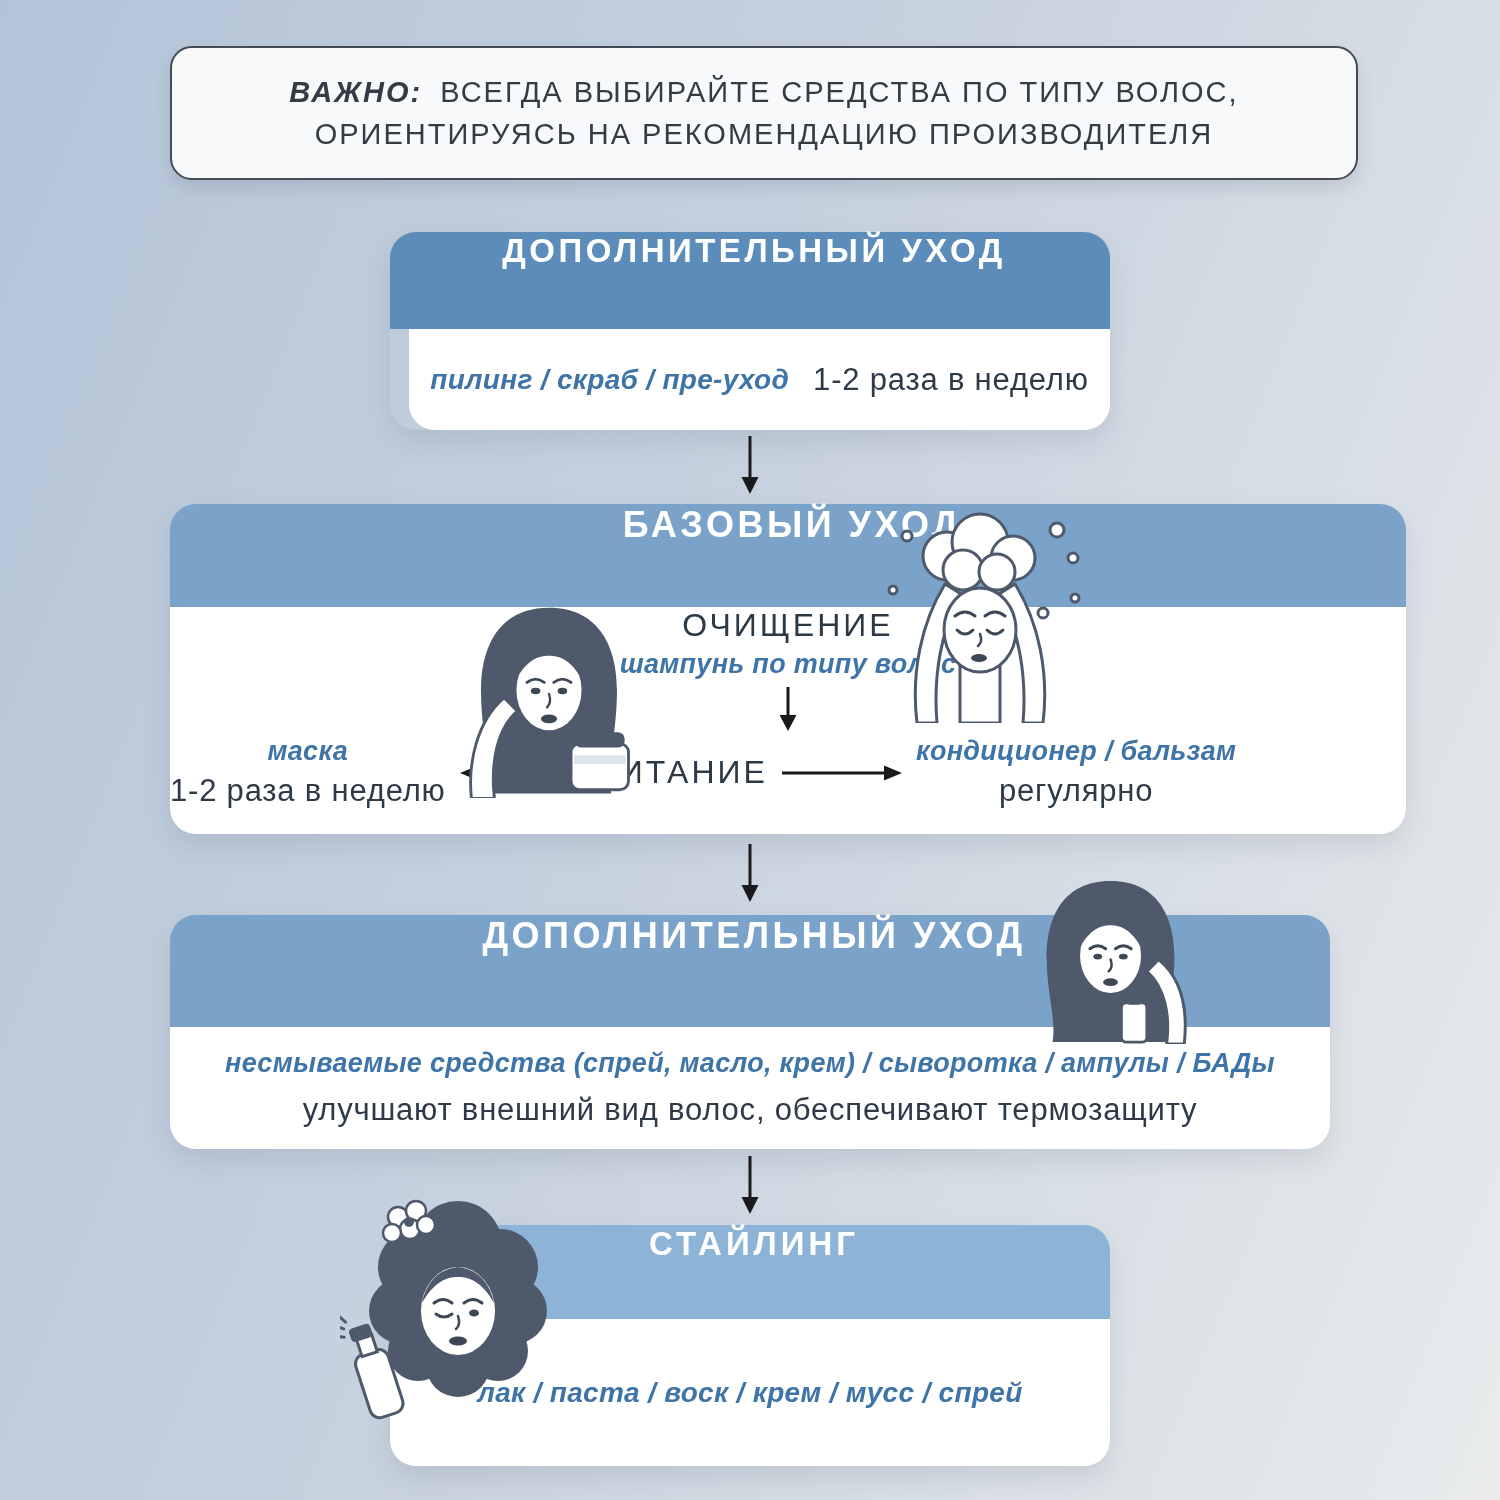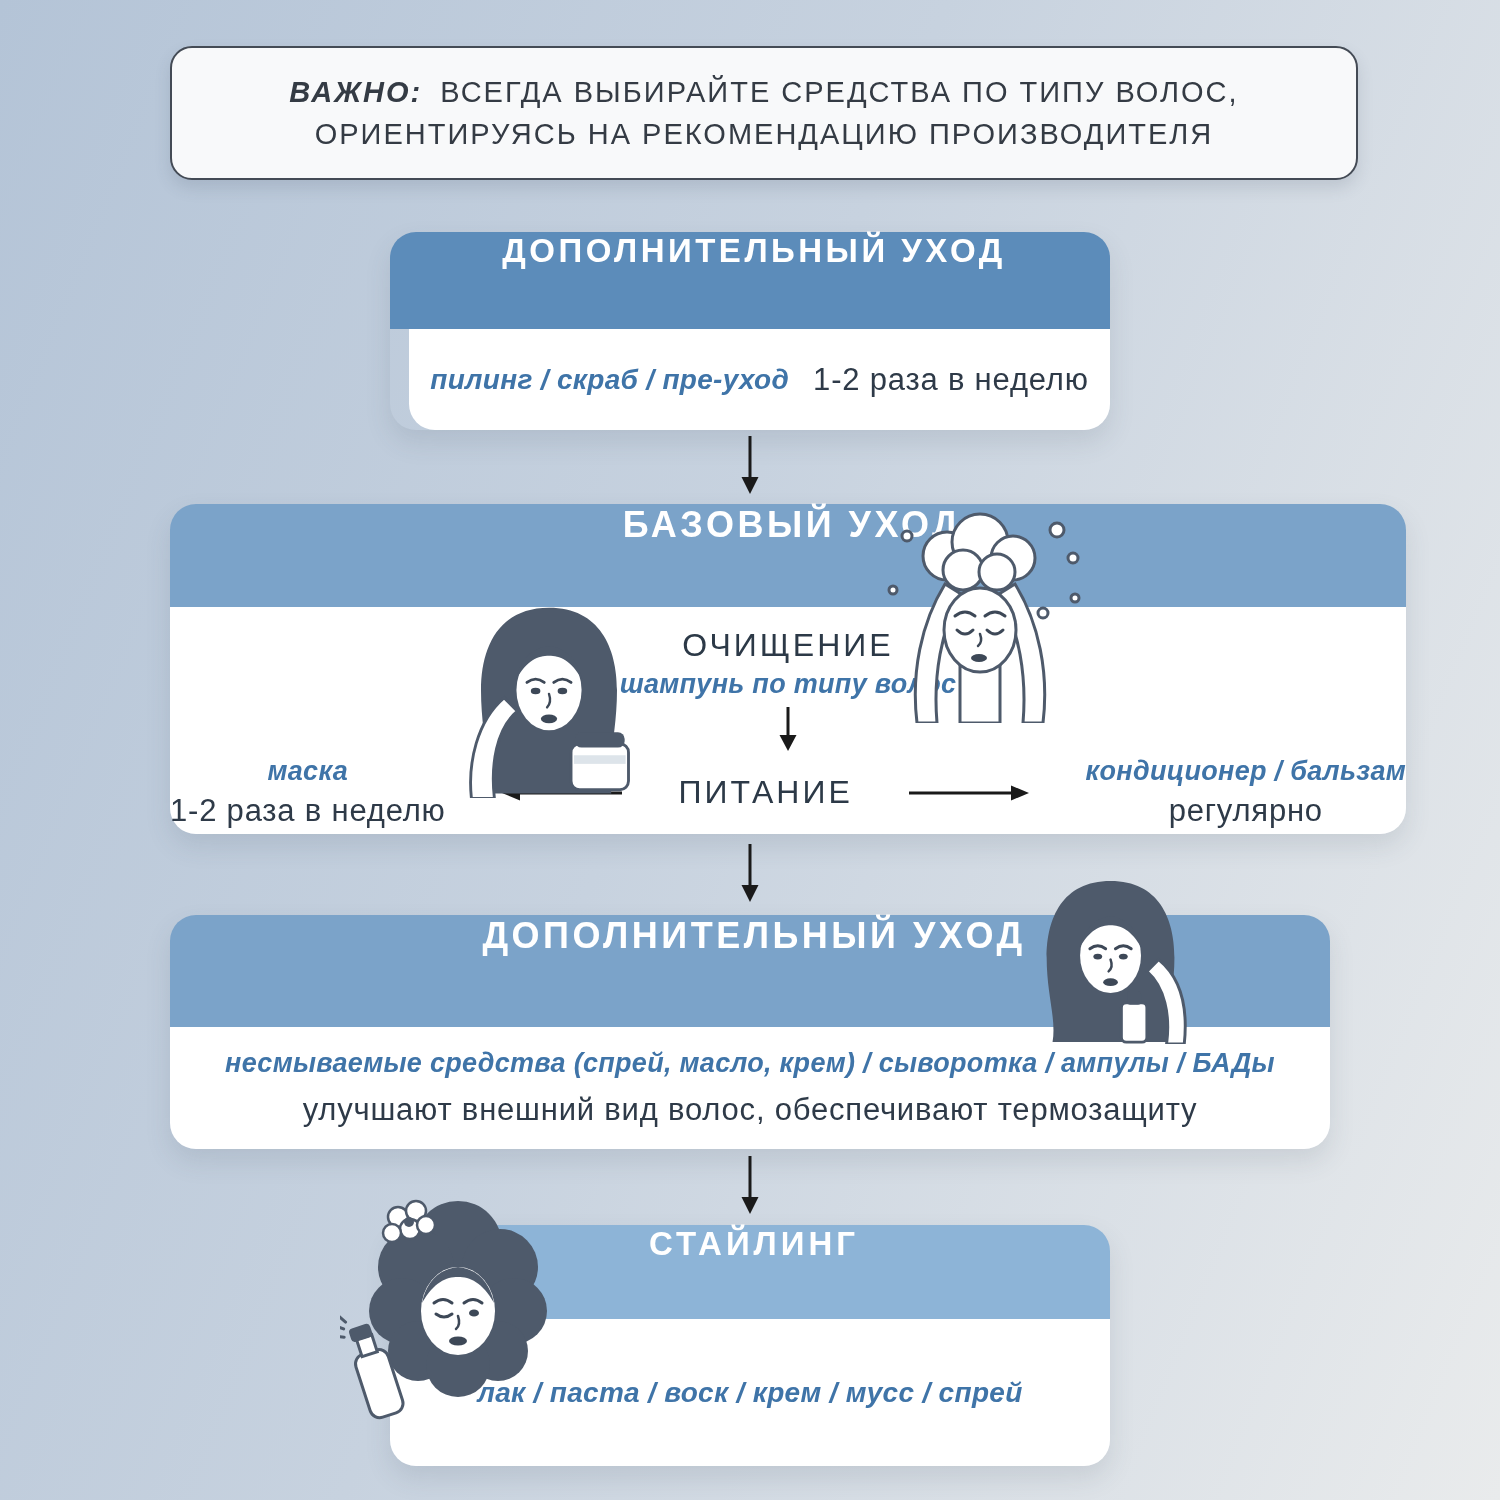--- a/index.html
+++ b/index.html
@@ -28,24 +28,24 @@
   .caps-label { color:#2c3947; letter-spacing:3px; font-size:32px; }
 
   #card1 { left:390px; top:232px; width:720px; }
   #card1 .card-header { height:97px; background:#5c8cba; font-size:33px; }
   #card1 .card-body { height:101px; display:flex; align-items:center; justify-content:center; gap:24px;margin-left:19px; }
   #card1 .blue-italic { font-size:28px; }
   #card1 .dark { font-size:31px; }
 
   #card2 { left:170px; top:504px; width:1236px; }
   #card2 .card-header { height:103px; background:#7ba3c9; font-size:36px; }
-  #card2 .card-body { height:227px; padding-top:20px; text-align:center; }
+  #card2 .card-body { height:227px; text-align:center; }
   .cleanse-products { font-size:27px; margin-top:5px; }
   .inner-arrow { display:block; margin:7px auto 5px; }
-  .nutri-row { display:flex; align-items:center; justify-content:space-between; gap:14px; margin-top:2px; }
+  .nutri-row { display:flex; align-items:center; justify-content:flex-start; gap:14px; margin-top:2px; }
   .side-block { flex:none; text-align:center; }
   .side-product { font-size:27px; }
   .side-freq { font-size:31px; margin-top:6px; }
 
   #card3 { left:170px; top:915px; width:1160px; }
   #card3 .card-header { height:112px; background:#7ba3c9; font-size:36px; }
   #card3 .card-body { height:122px; display:flex; flex-direction:column; align-items:center;
                       justify-content:center; gap:13px; padding:2px 28px; }
   #card3 .blue-italic { font-size:27px; }
   #card3 .dark { font-size:31px; }

